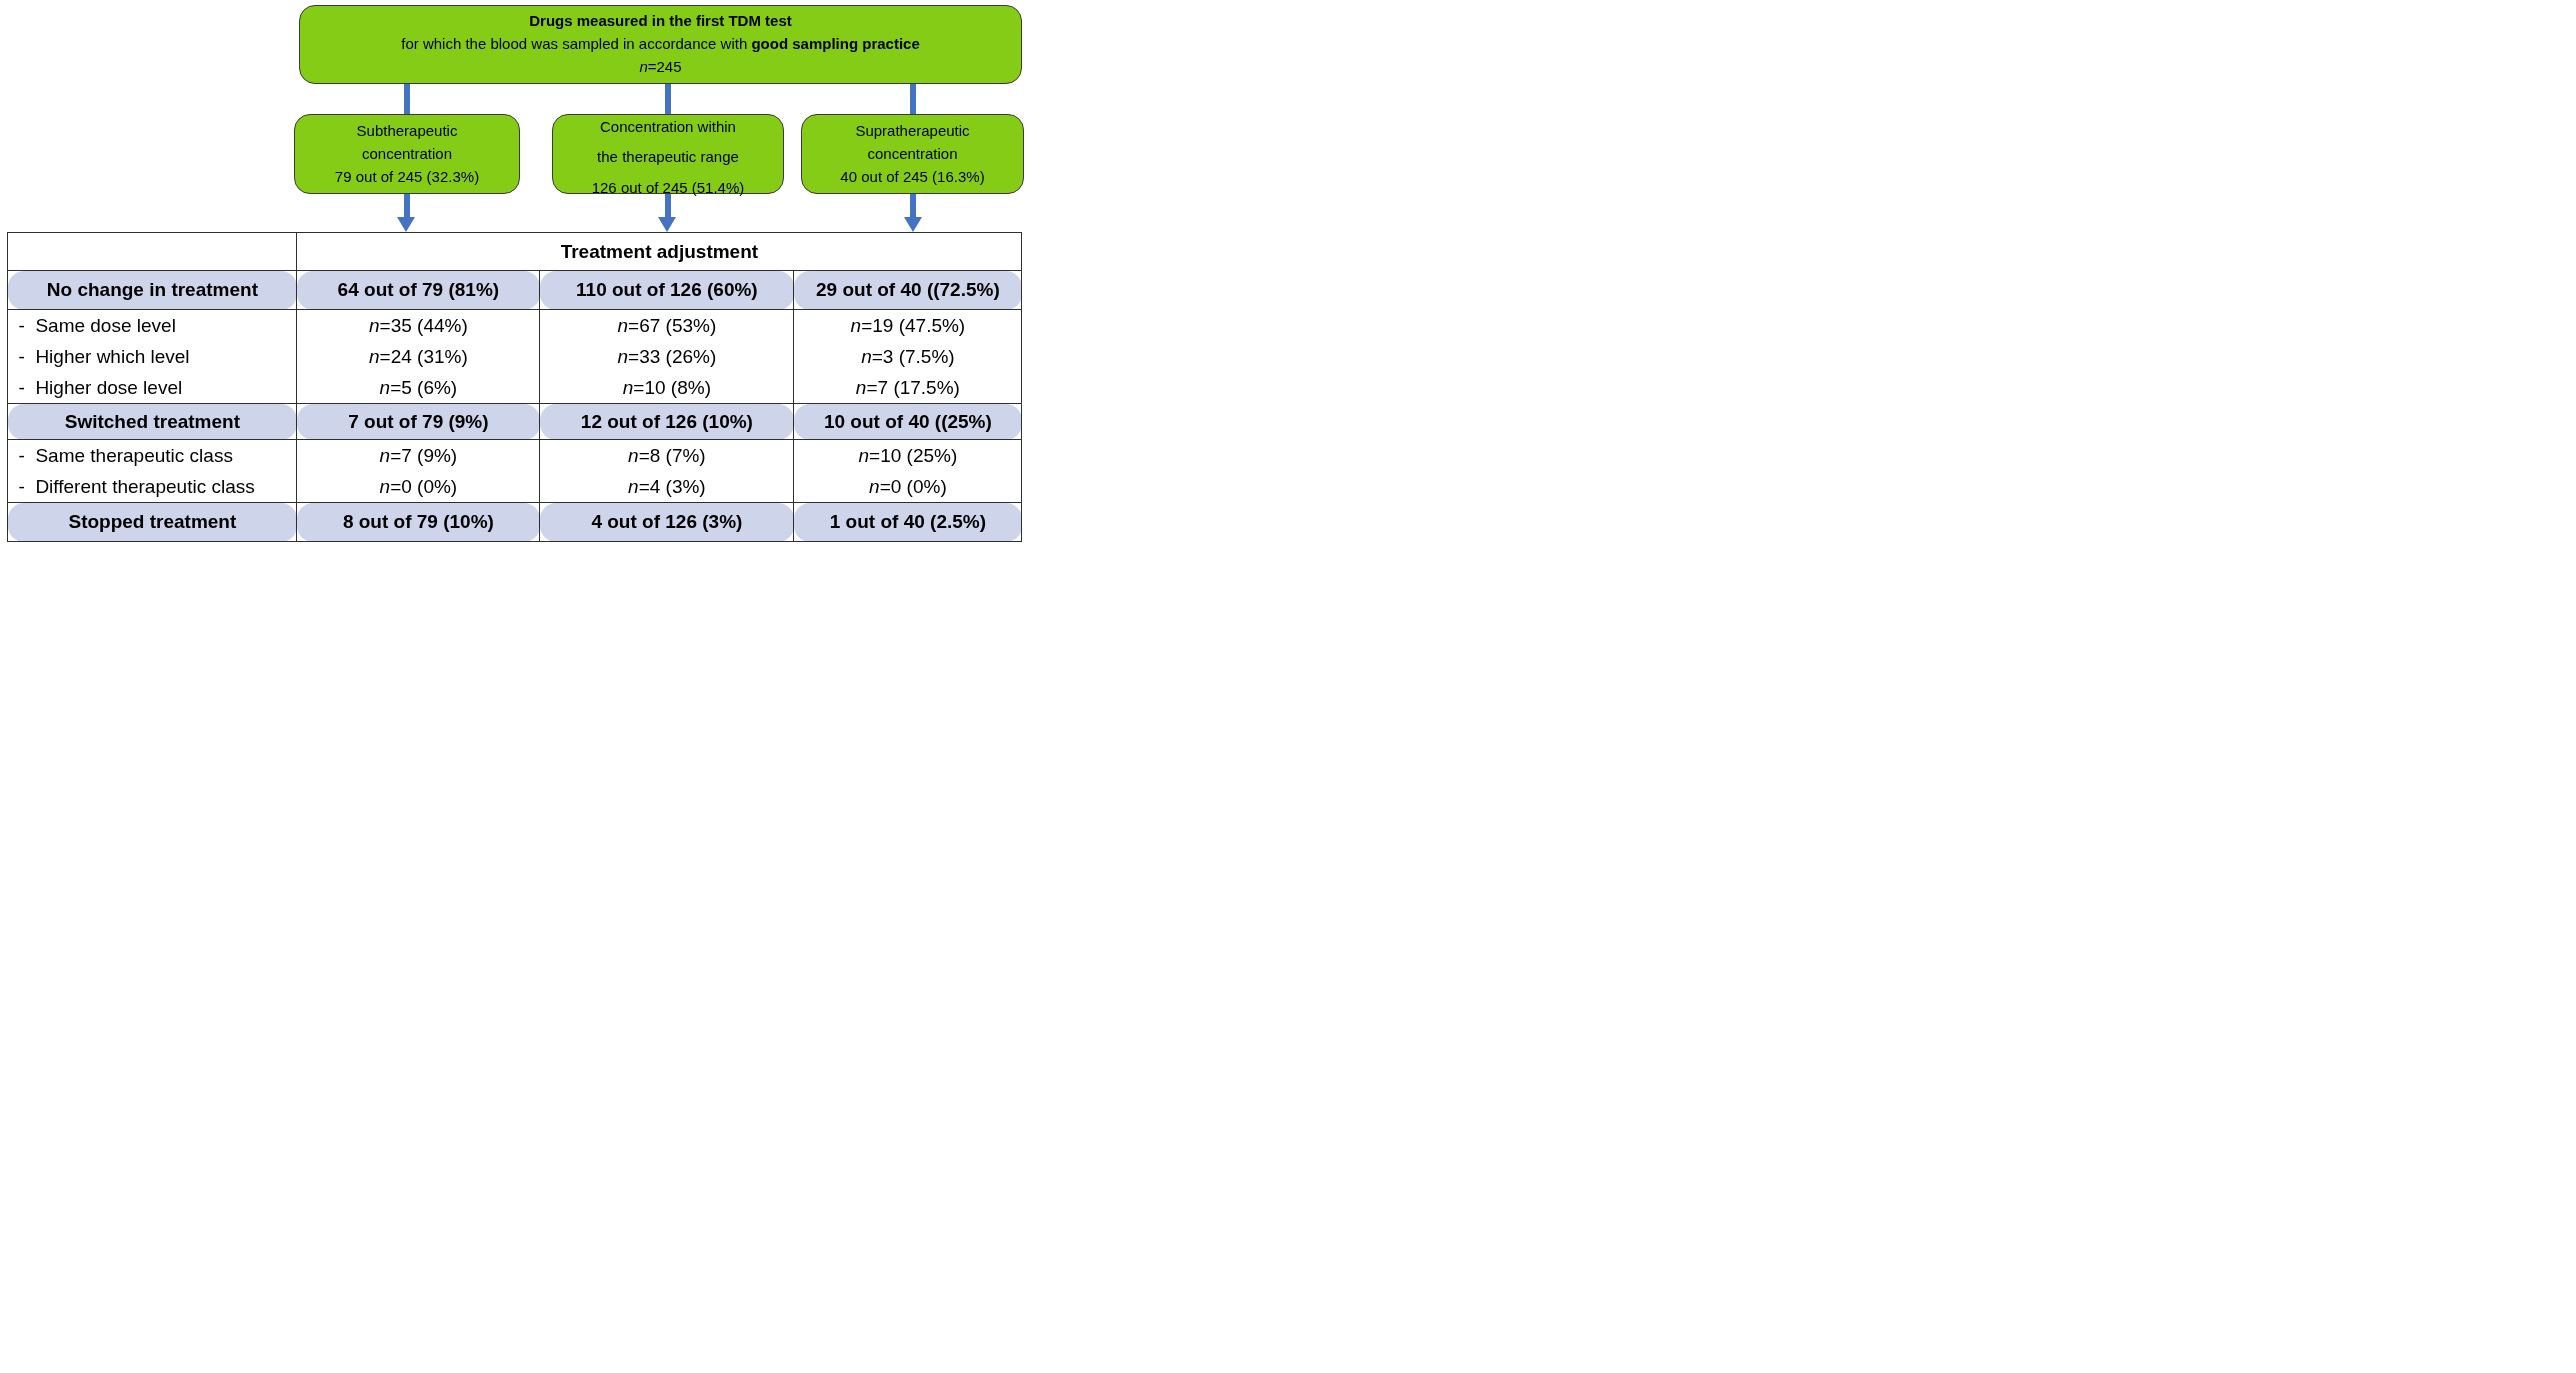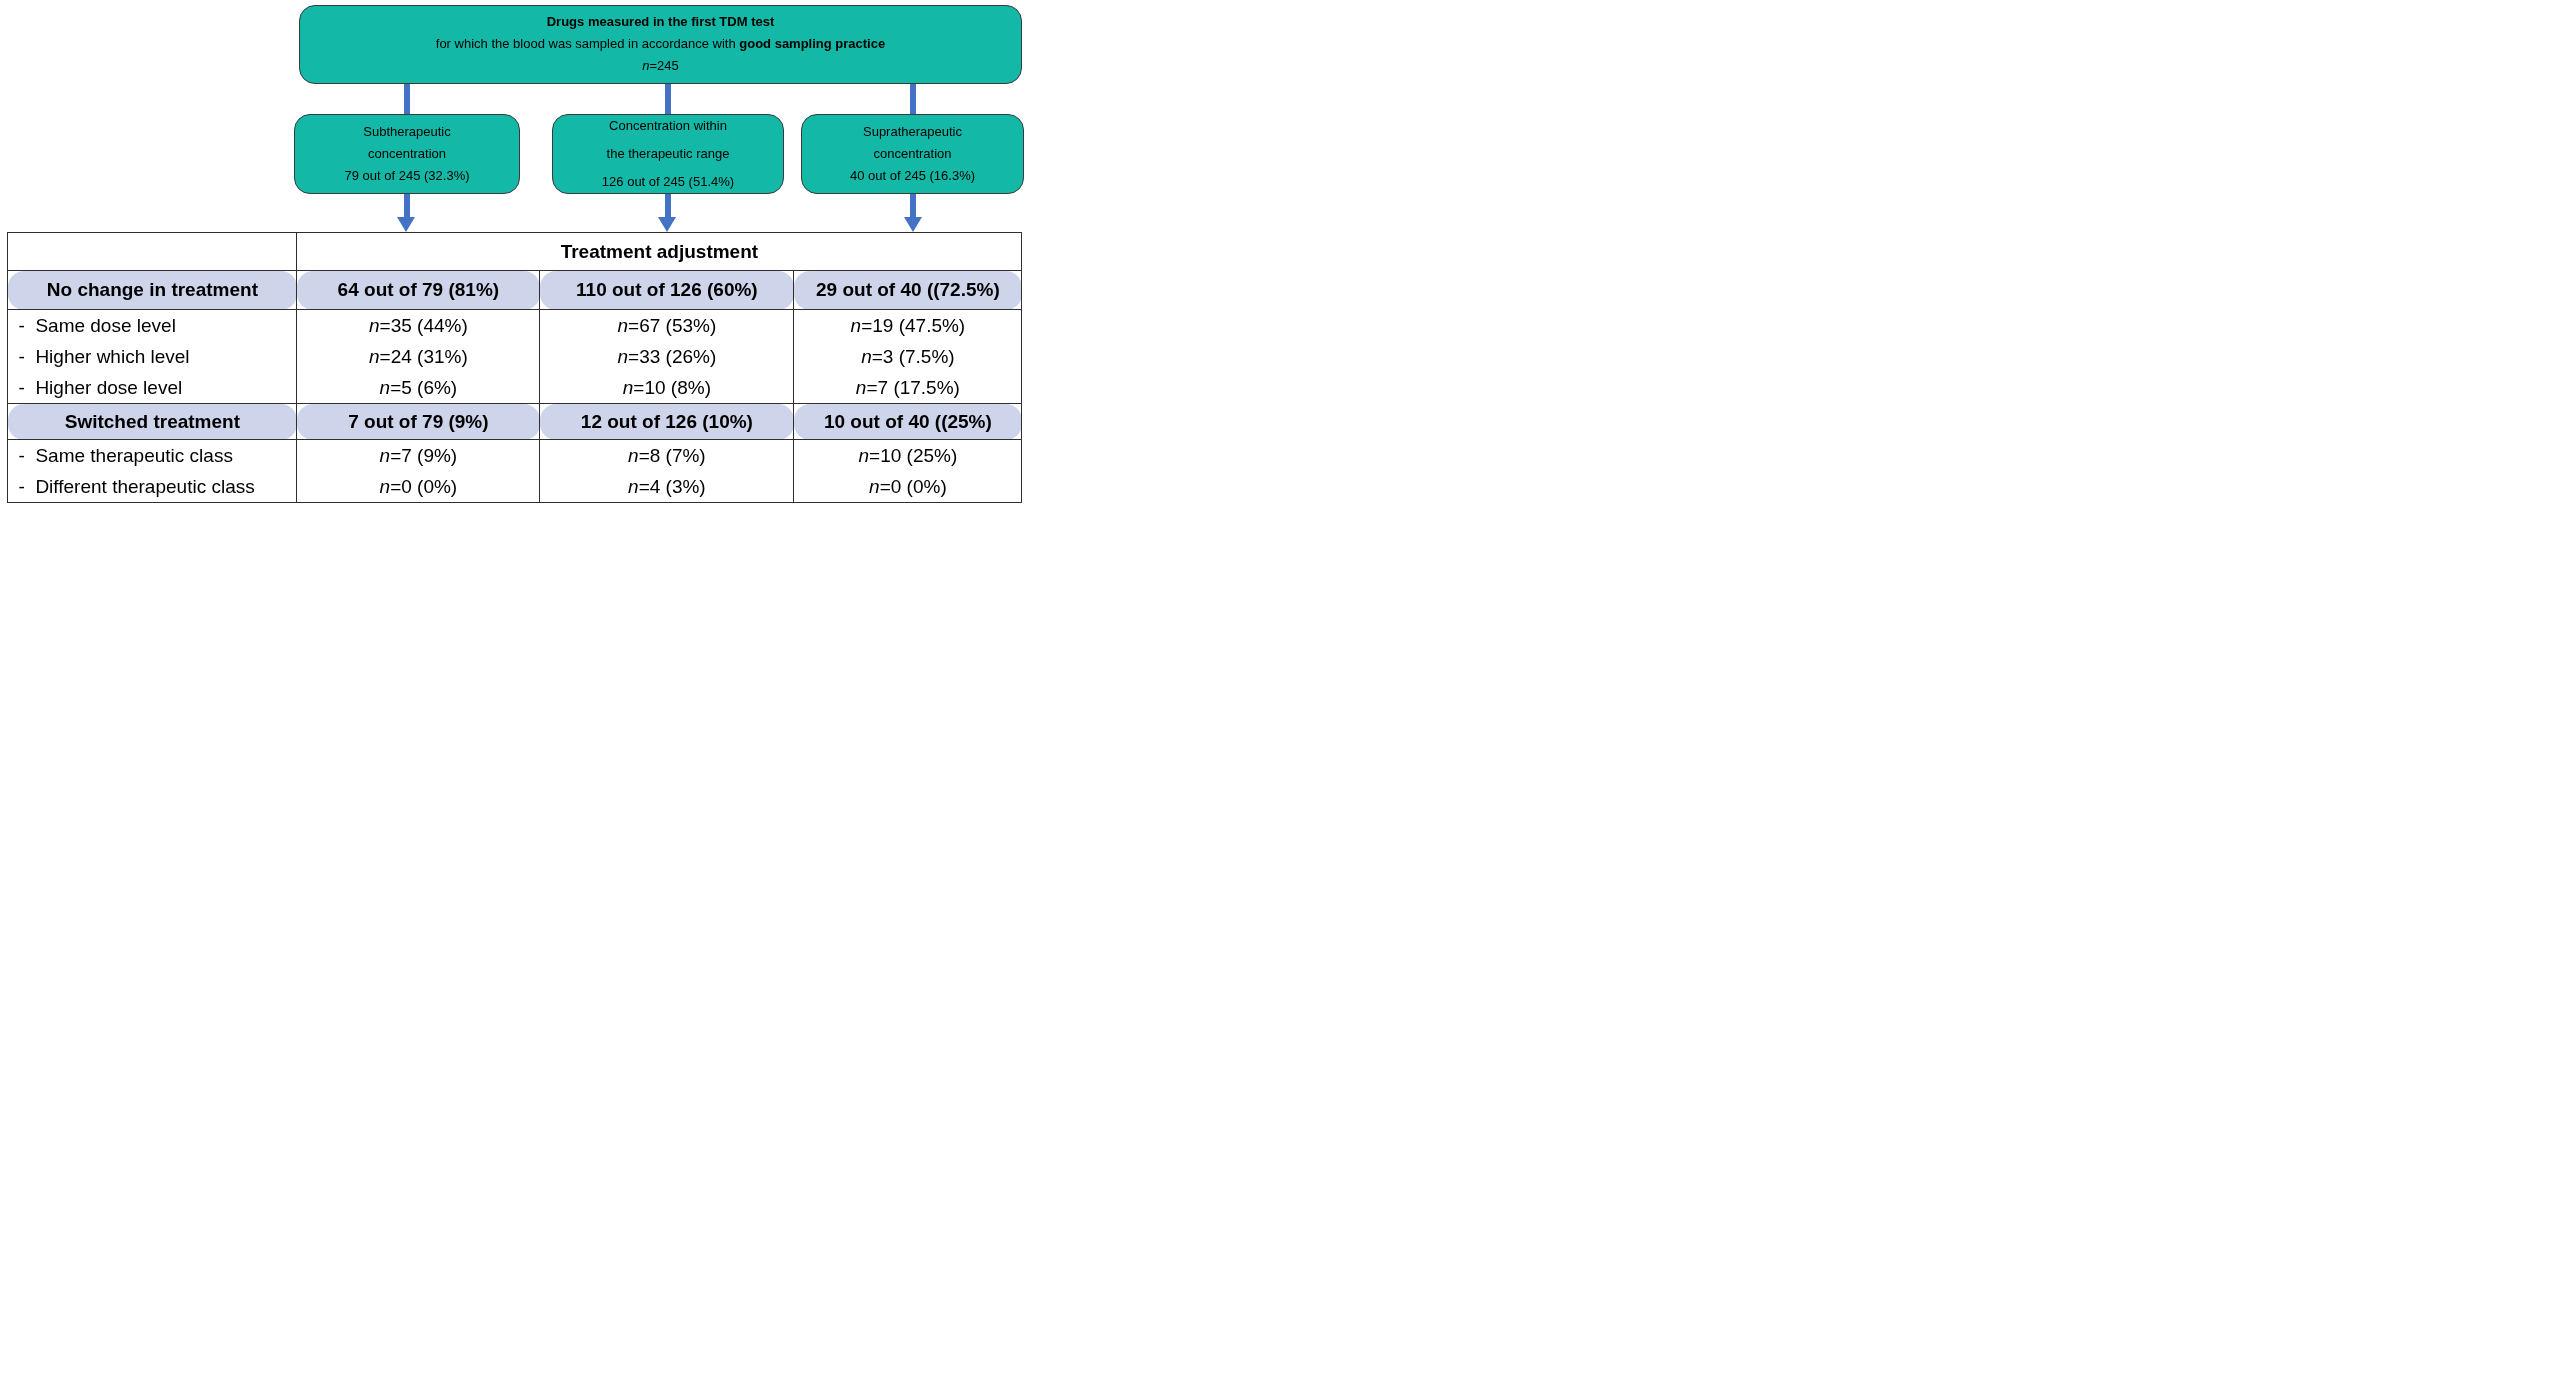--- a/index.html
+++ b/index.html
@@ -10,24 +10,24 @@
   }
   html,body{margin:0;padding:0;background:#ffffff;}
   body{font-family:"Liberation Sans", sans-serif;color:#000;}
   .canvas{position:relative;width:1030px;height:550px;background:#fff;overflow:hidden;}
 
   
   .fbox{
     position:absolute;
     border:1.9px solid var(--boxborder);
     border-radius:16px;
-    background:#14b8a6;
+    background:#84cc16;
     display:flex;flex-direction:column;justify-content:space-evenly;
     text-align:center;
-    font-size:13px;line-height:1.25;
+    font-size:15px;line-height:1.25;
     box-sizing:border-box;
     padding:2.5px 3.7px;
   }
   .root-box{left:299px;top:5px;width:723px;height:79px;}
   .root-title{font-weight:bold;}
   .branch1{left:294px;top:114px;width:226px;height:80px;}
   .branch2{left:552px;top:114px;width:232px;height:80px;gap:12px;}
   .branch3{left:801px;top:114px;width:223px;height:80px;}
 
   
@@ -197,17 +197,23 @@
         </div>
       </td>
       <td>
         <div class="vals">
           <div><i>n</i>=10 (25%)</div>
           <div><i>n</i>=0 (0%)</div>
         </div>
       </td>
     </tr>
 
+    <tr class="cat" style="height:39px">
+      <td>Stopped treatment</td>
+      <td>8 out of 79 (10%)</td>
+      <td>4 out of 126 (3%)</td>
+      <td>1 out of 40 (2.5%)</td>
+    </tr>
   </tbody>
     </table>
 
 </div>
 
 
 </body></html>

